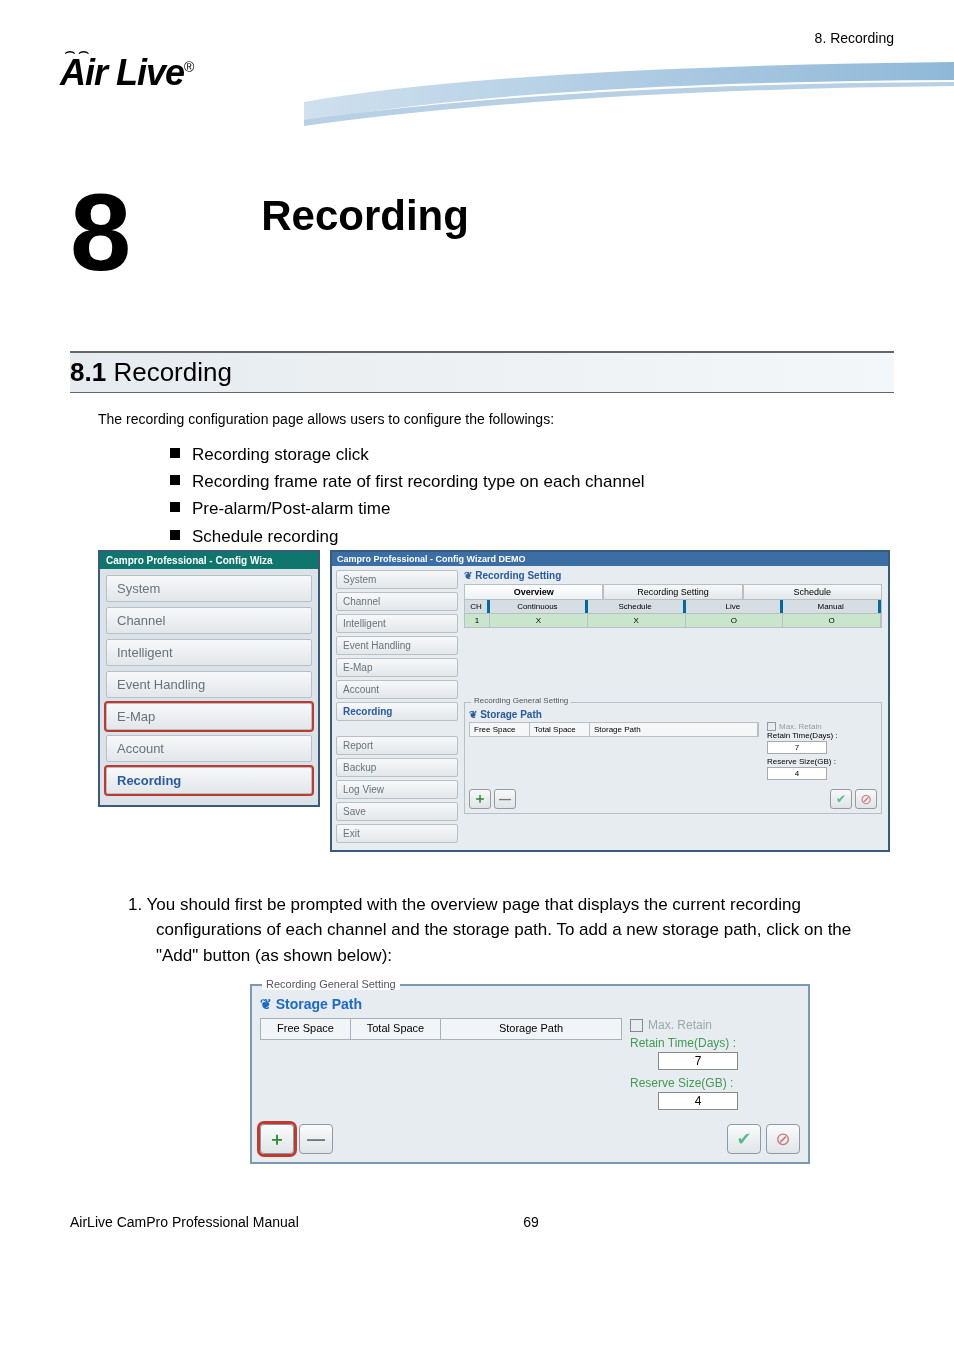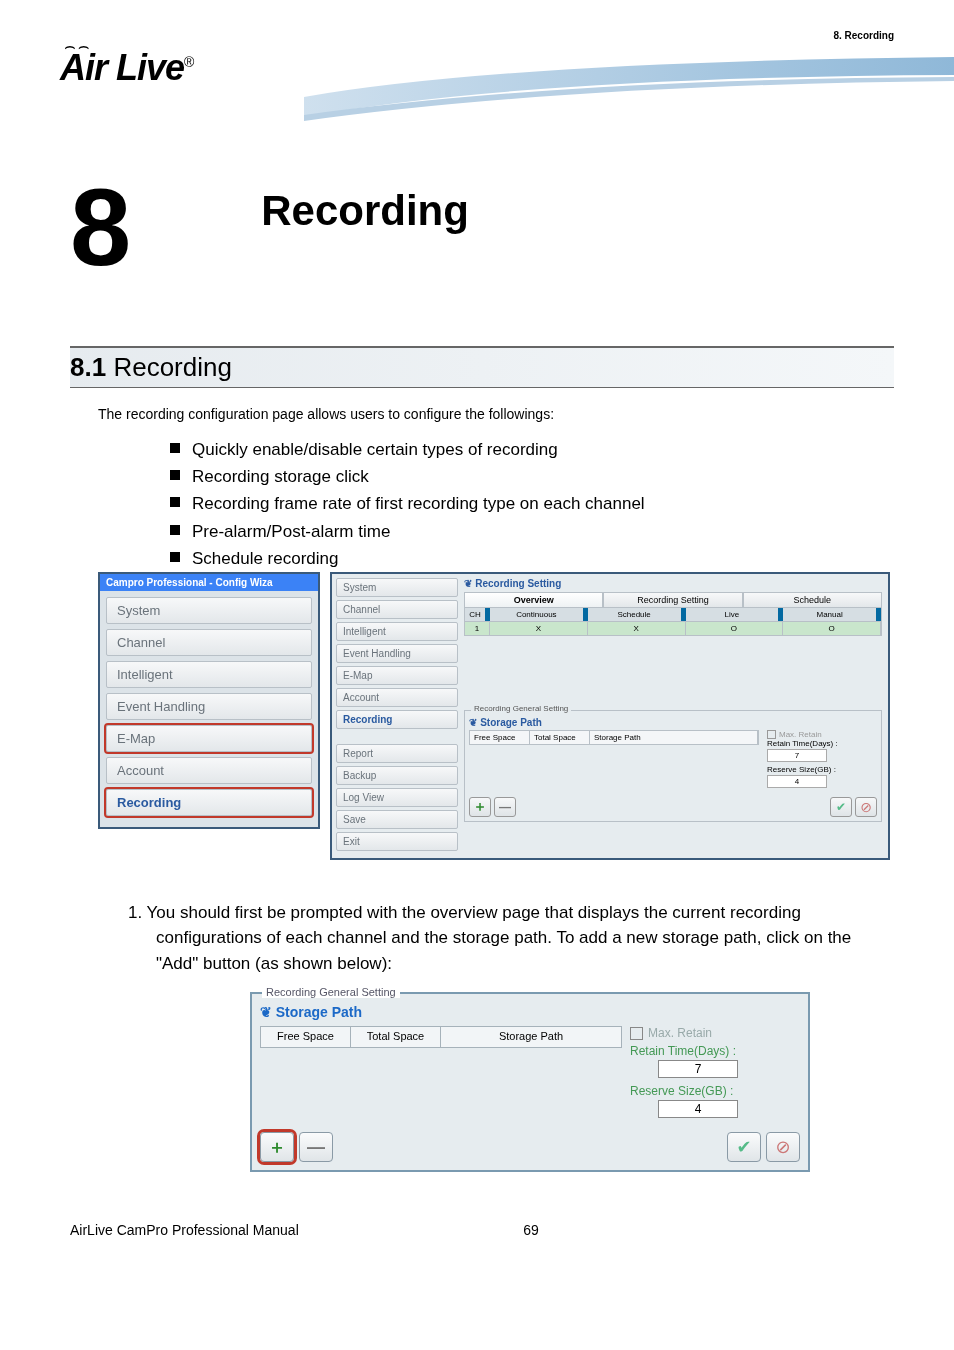--- a/index.html
+++ b/index.html
@@ -10,23 +10,22 @@
     margin: 0 auto;
     color: #000;
     font-size: 14px;
     position: relative;
   }
   .page {
     padding: 30px 60px 30px 70px;
   }
   .top-right {
     text-align: right;
-    font-size: 10px;
+    font-size: 14px;
     margin-bottom: 6px;
-    font-weight: bold;
   }
   .header-area {
     position: relative;
     height: 100px;
     margin-bottom: 10px;
   }
   .logo {
     position: absolute;
     left: -10px;
     top: -6px;
@@ -101,21 +100,21 @@
     margin-left: 28px;
     align-items:flex-start;
   }
   
   .mini-sidebar {
     width: 222px;
     border: 2px solid #3a5a7a;
     background:#fff;
   }
   .mini-sidebar .titlebar {
-    background:#3b82f6;
+    background:#0f766e;
     color:#fff;
     font-size:10px;
     padding:3px 6px;
     font-weight:700;
     white-space:nowrap;
     overflow:hidden;
   }
   .mini-sidebar .body { padding: 6px; background:#dce3e8;}
   .mini-sidebar .item {
     background: linear-gradient(#f7f8f9,#e3e7ea);
@@ -182,21 +181,21 @@
   .tabs-row .tab{
     flex:1;
     background:linear-gradient(#f7f8f9,#e3e7ea);
     border:1px solid #b8c0c7;
     text-align:center;
     padding:2px;
     font-size:9px;
   }
   .tabs-row .tab.active{ background:linear-gradient(#fff,#eef2f4); font-weight:700;}
   .hdr-row{display:flex; background:#d6dee3; border:1px solid #b8c0c7; border-top:none;}
-  .hdr-row div{flex:1; text-align:center; padding:2px; font-size:8px; border-right:5px solid #0369a1;}
+  .hdr-row div{flex:1; text-align:center; padding:2px; font-size:8px; border-right:3px solid #0369a1;}
   .hdr-row div:first-child{flex:0 0 25px;}
   .data-row{display:flex; background:#c9e6cc; border:1px solid #b8c0c7; border-top:none;}
   .data-row div{flex:1; text-align:center; padding:2px; font-size:8px; border-right:1px solid #b8c0c7;}
   .data-row div:first-child{flex:0 0 25px;}
   .config-shot .blank{height:70px;}
   .gen-setting{
     border:1px solid #b8c0c7;
     margin-top:4px;
     padding:4px;
     position:relative;
@@ -350,21 +349,20 @@
     <div class="chapter-title">Recording</div>
   </div>
 
   <div class="section-heading">
     <span class="num">8.1</span> <span>Recording</span>
   </div>
 
   <div class="intro">The recording configuration page allows users to configure the followings:</div>
 
   <ul class="bullet-list">
-    <li>Quickly enable/disable certain types of recording</li>
     <li>Recording storage click</li>
     <li>Recording frame rate of first recording type on each channel</li>
     <li>Pre-alarm/Post-alarm time</li>
     <li>Schedule recording</li>
   </ul>
 
   <div class="screenshots-row">
 
     <div class="mini-sidebar">
       <div class="titlebar">Campro Professional - Config Wiza</div>
@@ -373,20 +371,21 @@
         <div class="item">Channel</div>
         <div class="item">Intelligent</div>
         <div class="item">Event Handling</div>
         <div class="item emap">E-Map</div>
         <div class="item">Account</div>
         <div class="item sel">Recording</div>
       </div>
     </div>
 
     <div class="config-shot">
+      <div class="titlebar">Campro Professional - Config Wizard DEMO</div>
       <div class="inner">
         <div class="left-nav">
           <div class="nitem">System</div>
           <div class="nitem">Channel</div>
           <div class="nitem">Intelligent</div>
           <div class="nitem">Event Handling</div>
           <div class="nitem">E-Map</div>
           <div class="nitem">Account</div>
           <div class="nitem sel">Recording</div>
           <div style="height:12px"></div>

